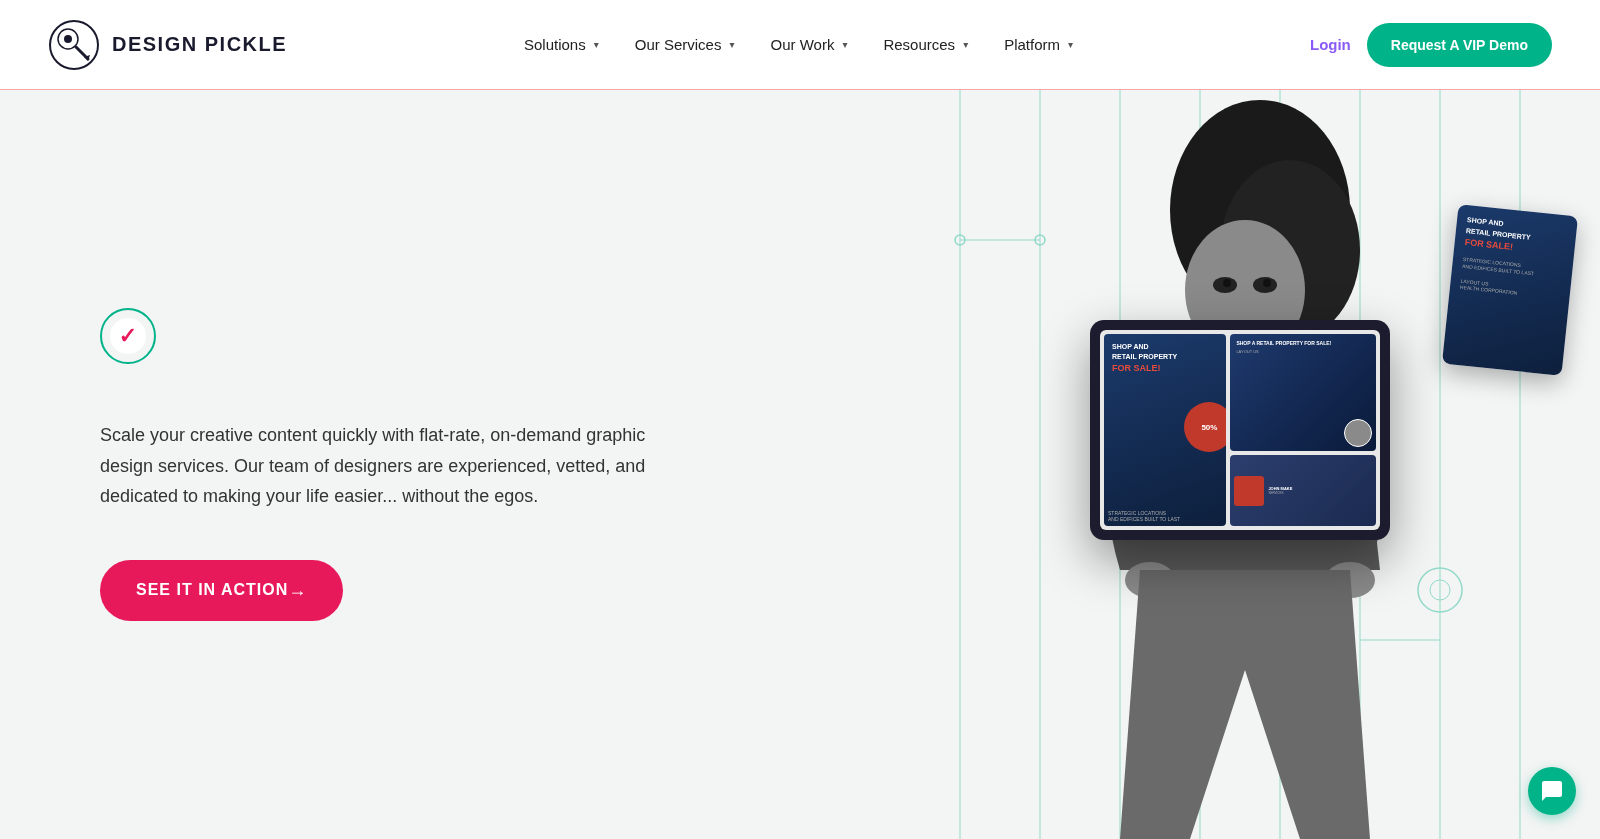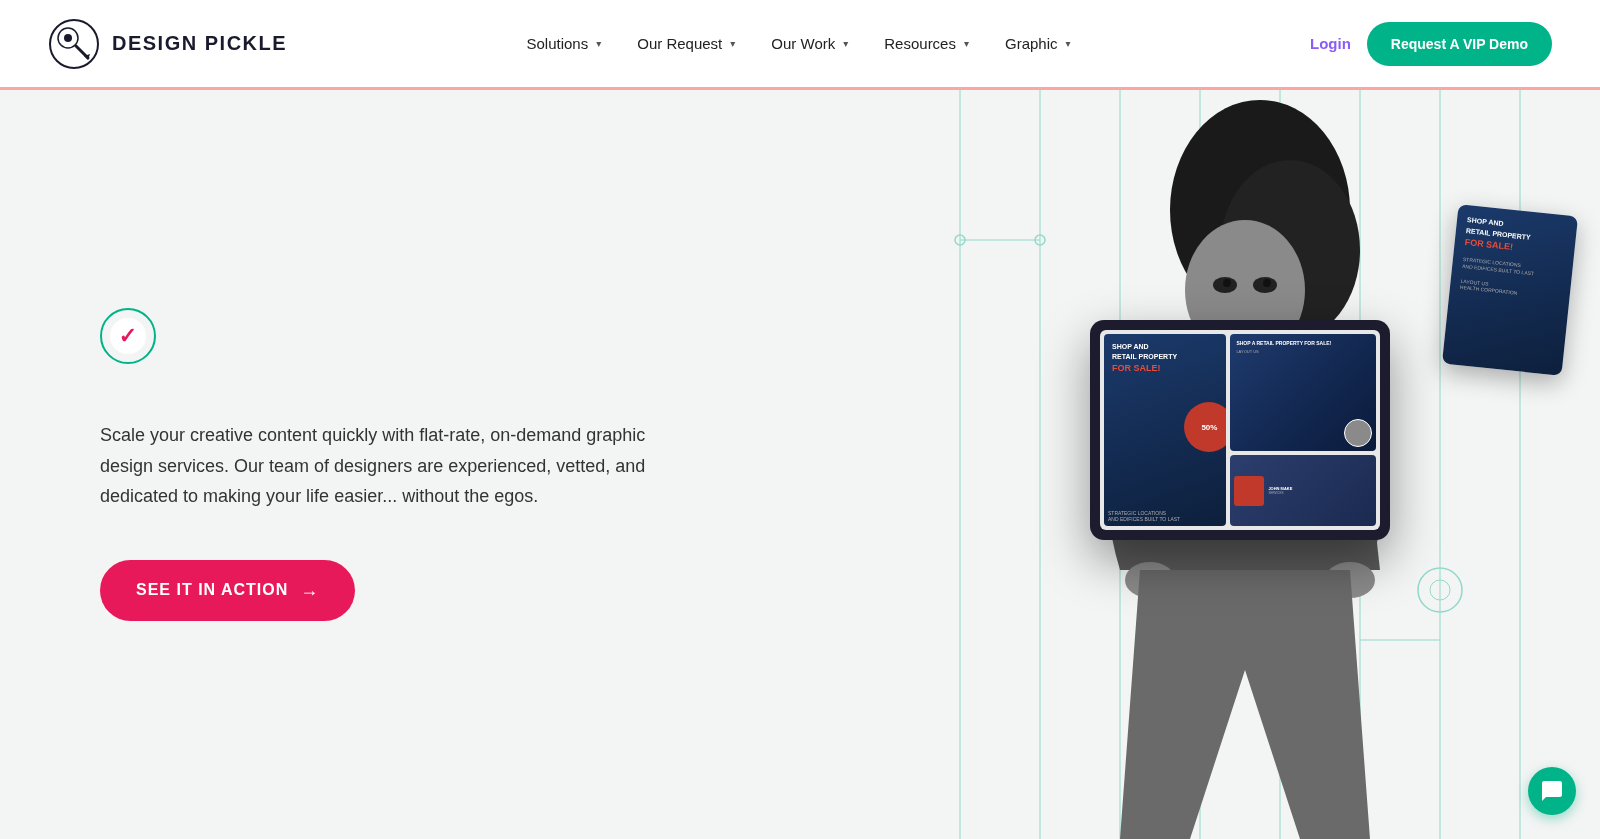--- a/index.html
+++ b/index.html
@@ -6,21 +6,21 @@
     body { font-family: -apple-system, BlinkMacSystemFont, 'Segoe UI', sans-serif; background: #fff; overflow-x: hidden; }
 
     
     .navbar {
       display: flex;
       align-items: center;
       justify-content: space-between;
       padding: 0 48px;
       height: 90px;
       background: #fff;
-      border-bottom: 3px solid #fca5a5;
+      border-bottom: 1px solid #fca5a5;
       position: relative;
       z-index: 100;
     }
     .logo-area {
       display: flex;
       align-items: center;
       gap: 12px;
       text-decoration: none;
     }
     .logo-icon {
@@ -137,21 +137,20 @@
       font-size: 18px;
       color: #333;
       line-height: 1.7;
       max-width: 580px;
       margin-bottom: 48px;
       margin-top: 24px;
     }
     .cta-btn {
       display: inline-flex;
       align-items: center;
-      gap: 12px;
       background: #e8195a;
       color: #fff;
       border: none;
       border-radius: 50px;
       padding: 20px 36px;
       font-size: 16px;
       font-weight: 800;
       letter-spacing: 1px;
       text-transform: uppercase;
       cursor: pointer;
@@ -222,33 +221,33 @@
     </svg>
     <span class="logo-text">DESIGN PICKLE</span>
   </a>
 
   <div class="nav-links">
     <div class="nav-item">
       <span>Solutions</span>
       <span class="chevron">▾</span>
     </div>
     <div class="nav-item">
-      <span>Our Request</span>
+      <span>Our Services</span>
       <span class="chevron">▾</span>
     </div>
     <div class="nav-item">
       <span>Our Work</span>
       <span class="chevron">▾</span>
     </div>
     <div class="nav-item">
       <span>Resources</span>
       <span class="chevron">▾</span>
     </div>
     <div class="nav-item">
-      <span>Graphic</span>
+      <span>Platform</span>
       <span class="chevron">▾</span>
     </div>
   </div>
 
   <div class="nav-actions">
     <a class="login-link" href="#">Login</a>
     <button class="vip-btn">Request A VIP Demo</button>
   </div>
 </nav>
 

